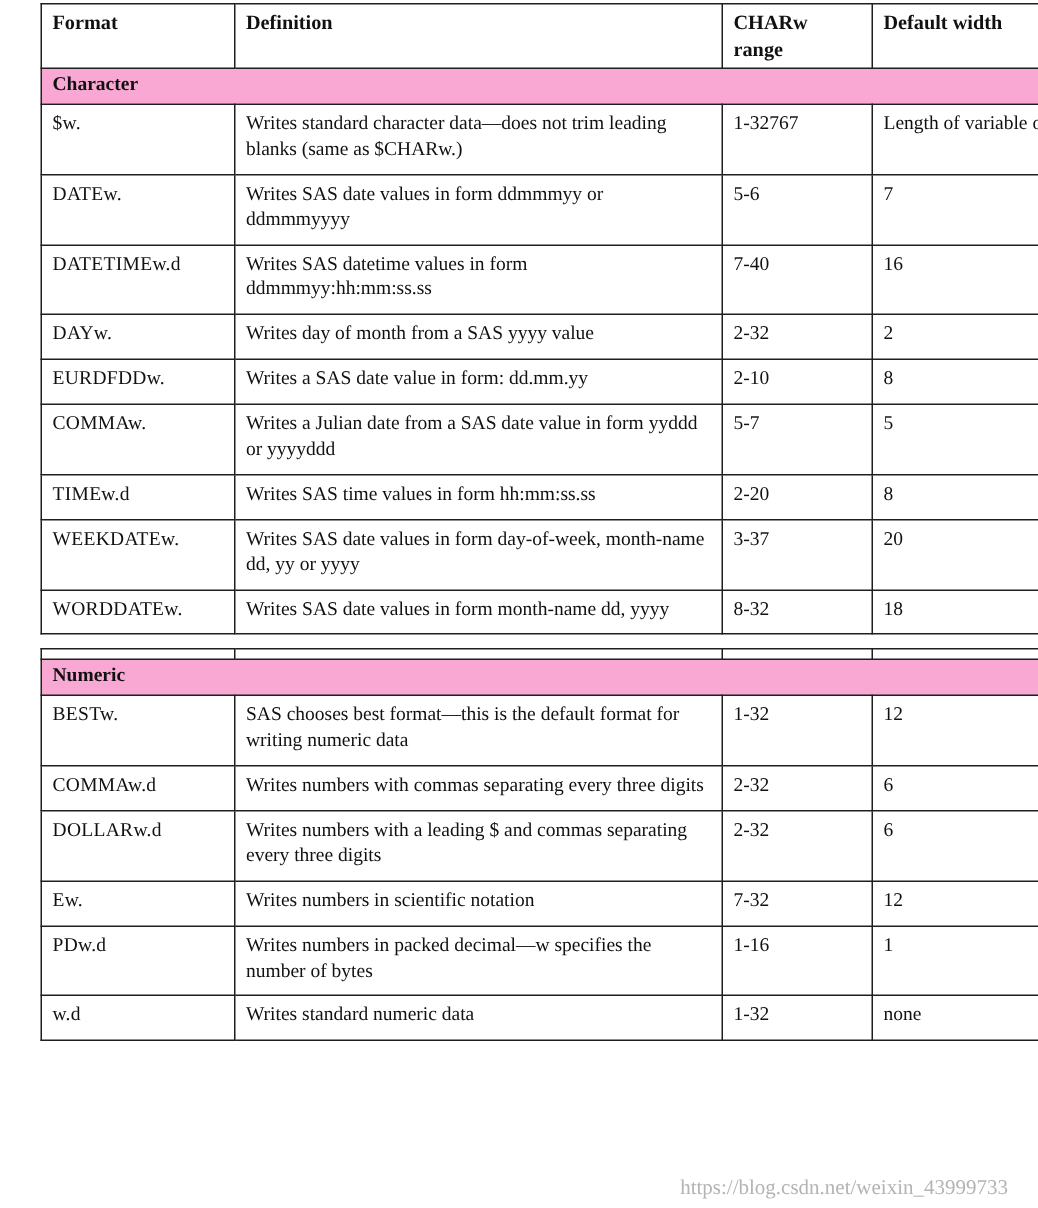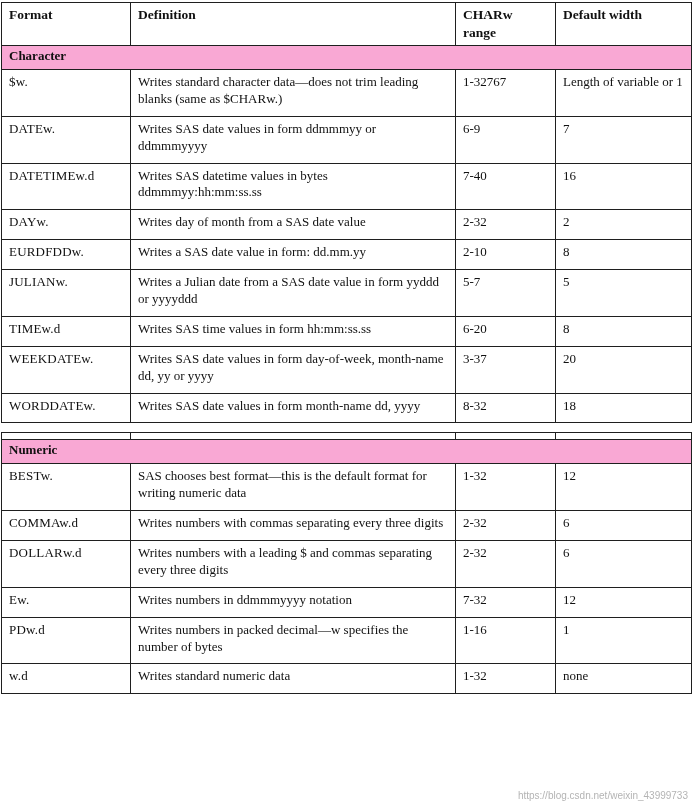--- a/index.html
+++ b/index.html
@@ -6,21 +6,21 @@
   html, body { margin: 0; padding: 0; }
   body {
     width: 692px;
     height: 805px;
     background: #ffffff;
     font-family: "Liberation Serif", serif;
     color: #111;
     position: relative;
     overflow: hidden;
   }
-  .page { width: 597px; padding-top: 2px; }
+  .page { width: 597px; padding-top: 2px; padding-left: 26px; }
   table.fmt-table {
     border-collapse: collapse;
     width: 690px;
     margin-left: 1px;
     table-layout: fixed;
   }
   table.fmt-table td, table.fmt-table th {
     border: 1px solid #1f1f1f;
     padding: 4px 7px 8px 7px;
     font-size: 13px;
@@ -43,24 +43,24 @@
     margin-left: 48px;
   }
   tr.sliver td {
     height: 7px;
     padding: 0;
   }
   .gap { height: 9px; }
   .fmt-cell { letter-spacing: 0.2px; }
   .watermark {
     position: absolute;
-    right: 4px;
+    right: 20px;
     bottom: 4px;
-    font-family: Liberation Sans, sans-serif;
-    font-size: 10px;
+    font-family: Liberation Serif, serif;
+    font-size: 14px;
     color: #9a9a9a;
     opacity: 0.75;
     pointer-events: none;
     white-space: nowrap;
   }
 </style>
 </head>
 <body>
 
 <div class="page">
@@ -86,51 +86,51 @@
       <tr>
         <td class="fmt-cell">$w.</td>
         <td>Writes standard character data—does not trim leading blanks (same as $CHARw.)</td>
         <td>1-32767</td>
         <td>Length of variable or 1</td>
       </tr>
 
       <tr>
         <td class="fmt-cell">DATEw.</td>
         <td>Writes SAS date values in form ddmmmyy or ddmmmyyyy</td>
-        <td>6-9</td>
+        <td>5-6</td>
         <td>7</td>
       </tr>
       <tr>
         <td class="fmt-cell">DATETIMEw.d</td>
-        <td>Writes SAS datetime values in bytes ddmmmyy:hh:mm:ss.ss</td>
+        <td>Writes SAS datetime values in form ddmmmyy:hh:mm:ss.ss</td>
         <td>7-40</td>
         <td>16</td>
       </tr>
       <tr>
         <td class="fmt-cell">DAYw.</td>
-        <td>Writes day of month from a SAS date value</td>
+        <td>Writes day of month from a SAS yyyy value</td>
         <td>2-32</td>
         <td>2</td>
       </tr>
       <tr>
         <td class="fmt-cell">EURDFDDw.</td>
         <td>Writes a SAS date value in form: dd.mm.yy</td>
         <td>2-10</td>
         <td>8</td>
       </tr>
       <tr>
-        <td class="fmt-cell">JULIANw.</td>
+        <td class="fmt-cell">COMMAw.</td>
         <td>Writes a Julian date from a SAS date value in form yyddd or yyyyddd</td>
         <td>5-7</td>
         <td>5</td>
       </tr>
       <tr>
         <td class="fmt-cell">TIMEw.d</td>
         <td>Writes SAS time values in form hh:mm:ss.ss</td>
-        <td>6-20</td>
+        <td>2-20</td>
         <td>8</td>
       </tr>
       <tr>
         <td class="fmt-cell">WEEKDATEw.</td>
         <td>Writes SAS date values in form day-of-week, month-name dd, yy or yyyy</td>
         <td>3-37</td>
         <td>20</td>
       </tr>
       <tr>
         <td class="fmt-cell">WORDDATEw.</td>
@@ -173,21 +173,21 @@
         <td>6</td>
       </tr>
       <tr>
         <td class="fmt-cell">DOLLARw.d</td>
         <td>Writes numbers with a leading $ and commas separating every three digits</td>
         <td>2-32</td>
         <td>6</td>
       </tr>
       <tr>
         <td class="fmt-cell">Ew.</td>
-        <td>Writes numbers in ddmmmyyyy notation</td>
+        <td>Writes numbers in scientific notation</td>
         <td>7-32</td>
         <td>12</td>
       </tr>
       <tr>
         <td class="fmt-cell">PDw.d</td>
         <td>Writes numbers in packed decimal—w specifies the number of bytes</td>
         <td>1-16</td>
         <td>1</td>
       </tr>
       <tr>

